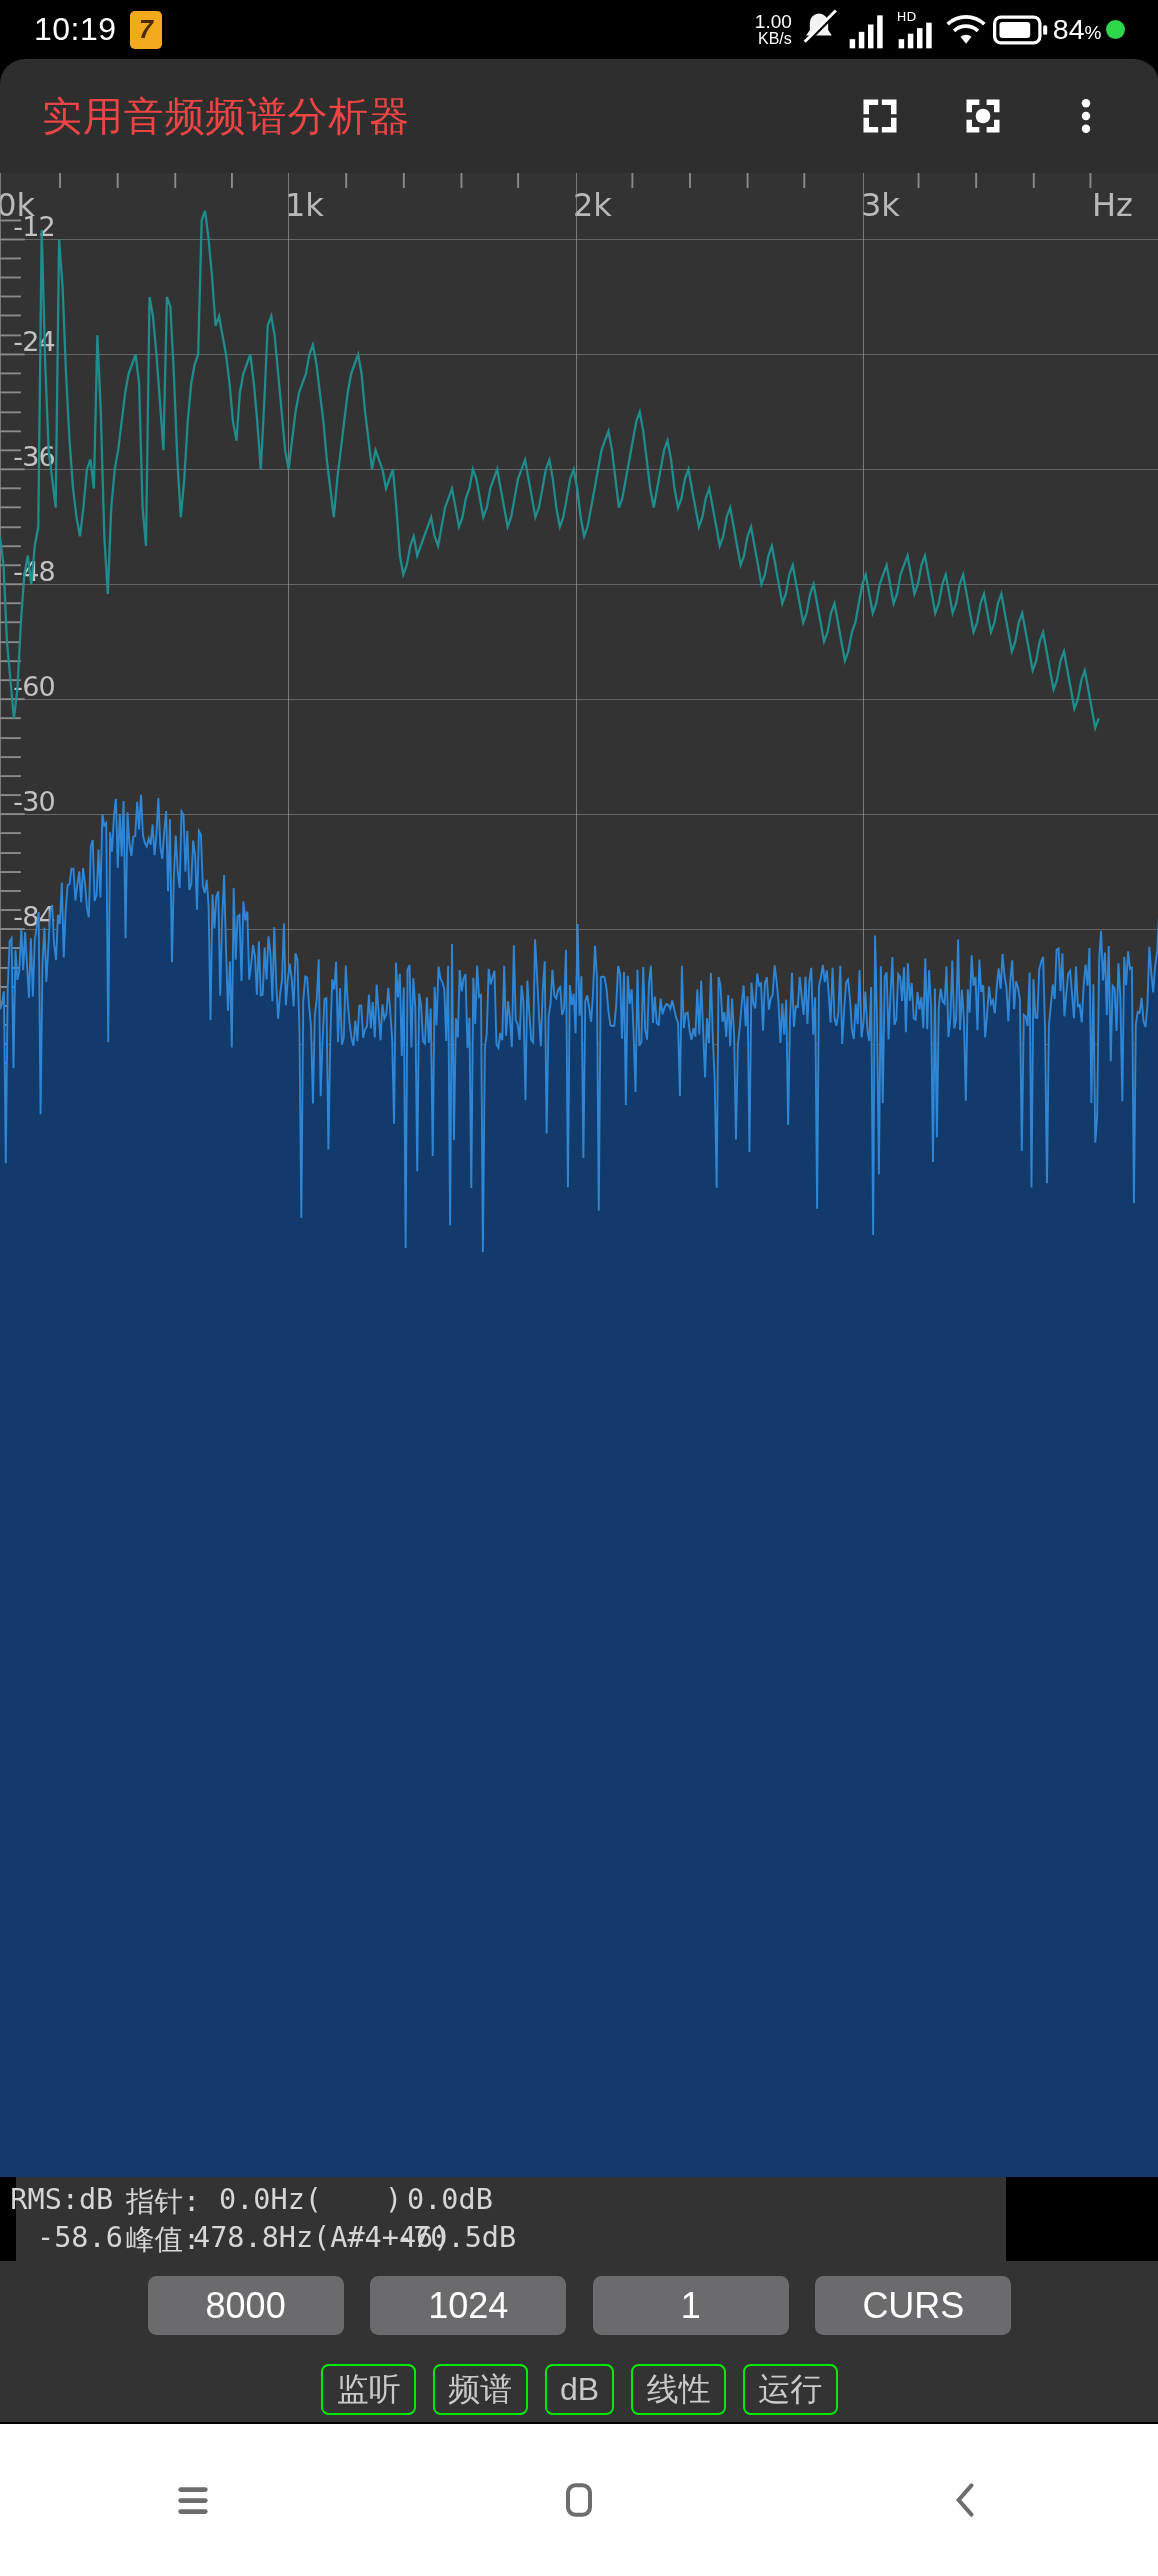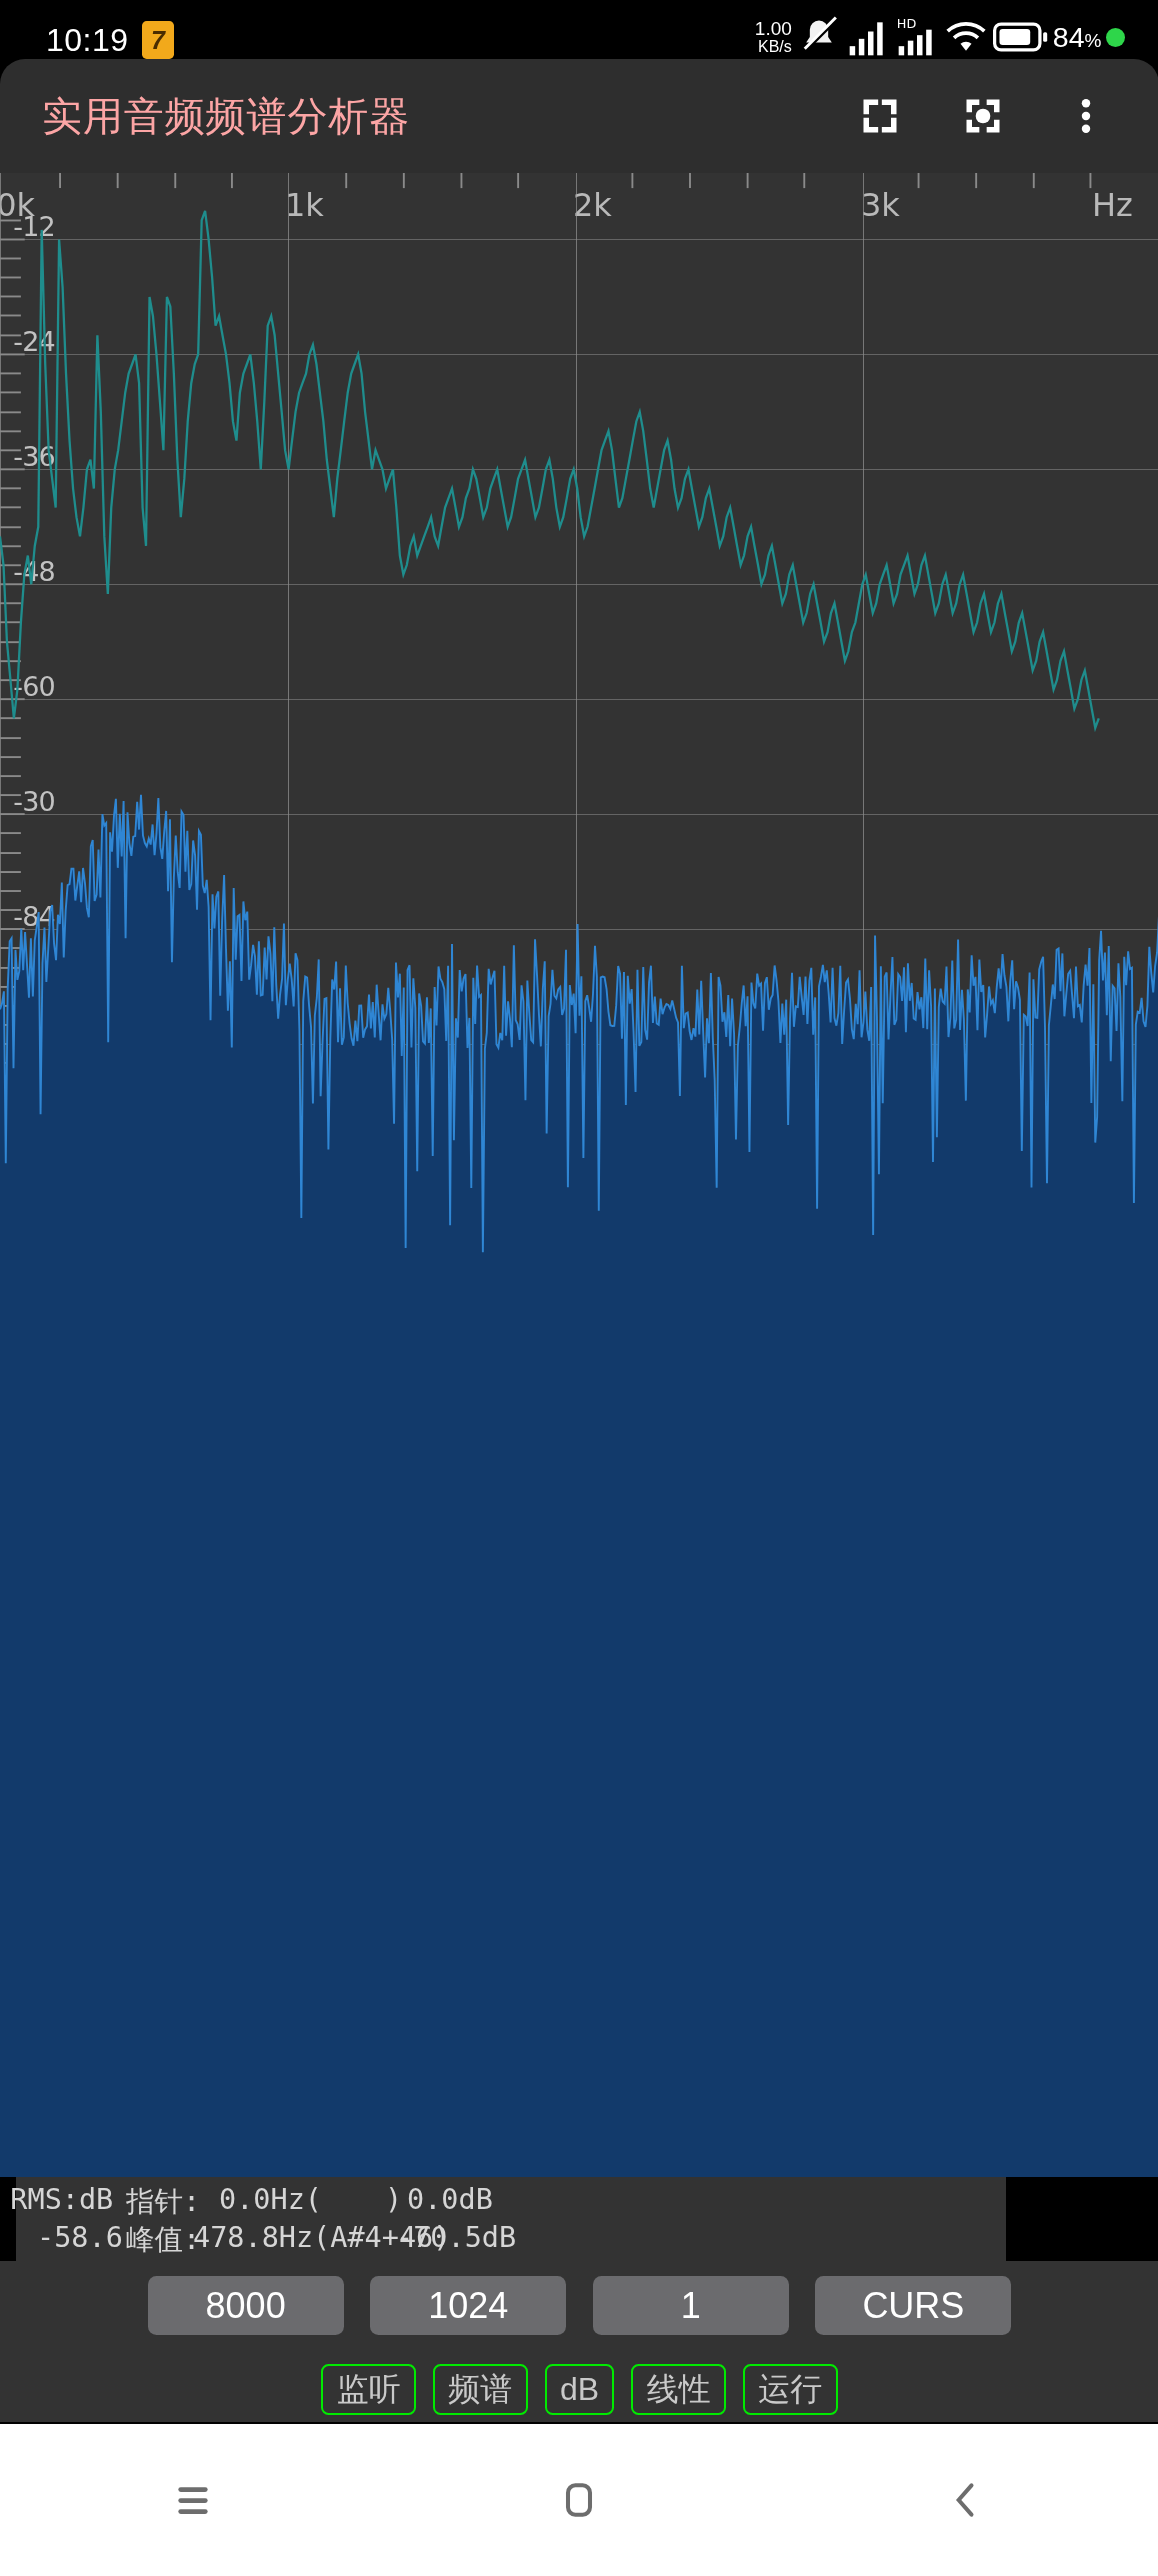--- a/index.html
+++ b/index.html
@@ -2,42 +2,42 @@
 <html style="font-size:15px"><head>
 <meta charset="utf-8">
 <style>
   * { margin:0; padding:0; box-sizing:border-box; }
   html,body { width:1159px; height:2576px; background:#000; }
   body { font-family:"Liberation Sans", sans-serif; overflow:hidden; }
 
   
   .statusbar{
     position:absolute; left:0; top:0; width:1152px; height:59px;
-    background:#000; color:#fff; display:flex; align-items:flex-end;padding-left:12px;
+    background:#000; color:#fff; display:flex; align-items:center;
   }
   .sb-time{ font-size:32px; margin-left:34px; letter-spacing:0.5px; font-weight:400; }
   .sb-badge{
     margin-left:13.3px; width:32px; height:38px; background:#f2a91b; border-radius:4.7px;
     color:#4a2c00; font-size:25px; font-weight:700; display:flex;
     align-items:center; justify-content:center; line-height:1; font-style:italic;
   }
   .sb-right{ margin-left:auto; margin-right:26.6px; display:flex; align-items:center; gap:5px; }
   .sb-speed{ display:flex; flex-direction:column; align-items:flex-end; line-height:1.02; }
   .sb-speed .v{ font-size:19px; } .sb-speed .u{ font-size:16px; }
   .sb-pct{ font-size:28.5px; display:flex; align-items:baseline; }
   .sb-pct .small{ font-size:19px; }
   .dot-green{ width:19px; height:19px; border-radius:50%; background:#2ed64a; }
 
   
   .appbar{
     position:absolute; left:0; top:59px; width:1159px; height:114px;
     background:#2e2e2e; border-radius:25px 25px 0 0;
     display:flex; align-items:center;
   }
-  .appbar-title{ color:#fca5a5; font-size:40px; margin-left:42px; letter-spacing:0.9px; }
+  .appbar-title{ color:#ef4444; font-size:40px; margin-left:42px; letter-spacing:0.9px; }
   .appbar-icons{ margin-left:auto; display:flex; align-items:center; gap:59px; margin-right:51px; }
   .ic{ width:44px; height:44px; display:block; }
 
   
   .plot{
     position:absolute; left:0; top:173px; width:1159px; height:2004px;
     background:#333333; overflow:hidden;
   }
   .xaxis{ position:absolute; left:0; top:0; width:1159px; height:46px; }
   .xlab{ position:absolute; top:13.3px; color:#b9b9b9; font-size:32px;

